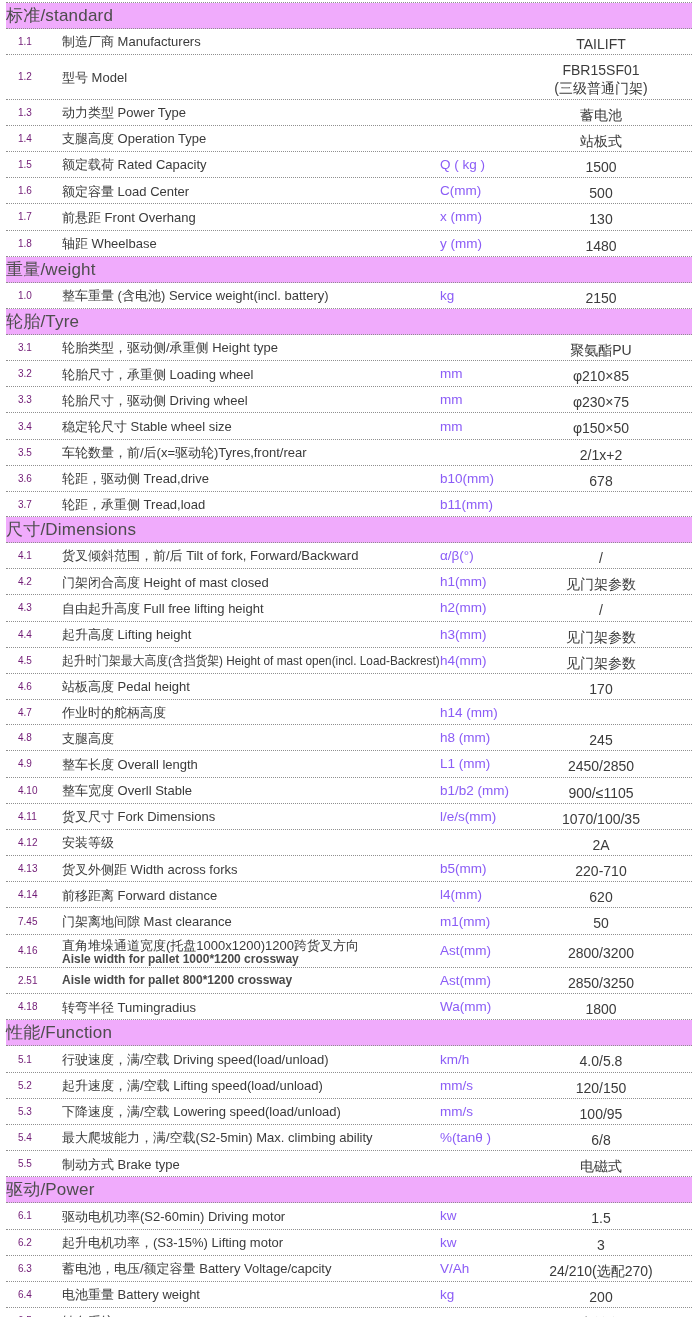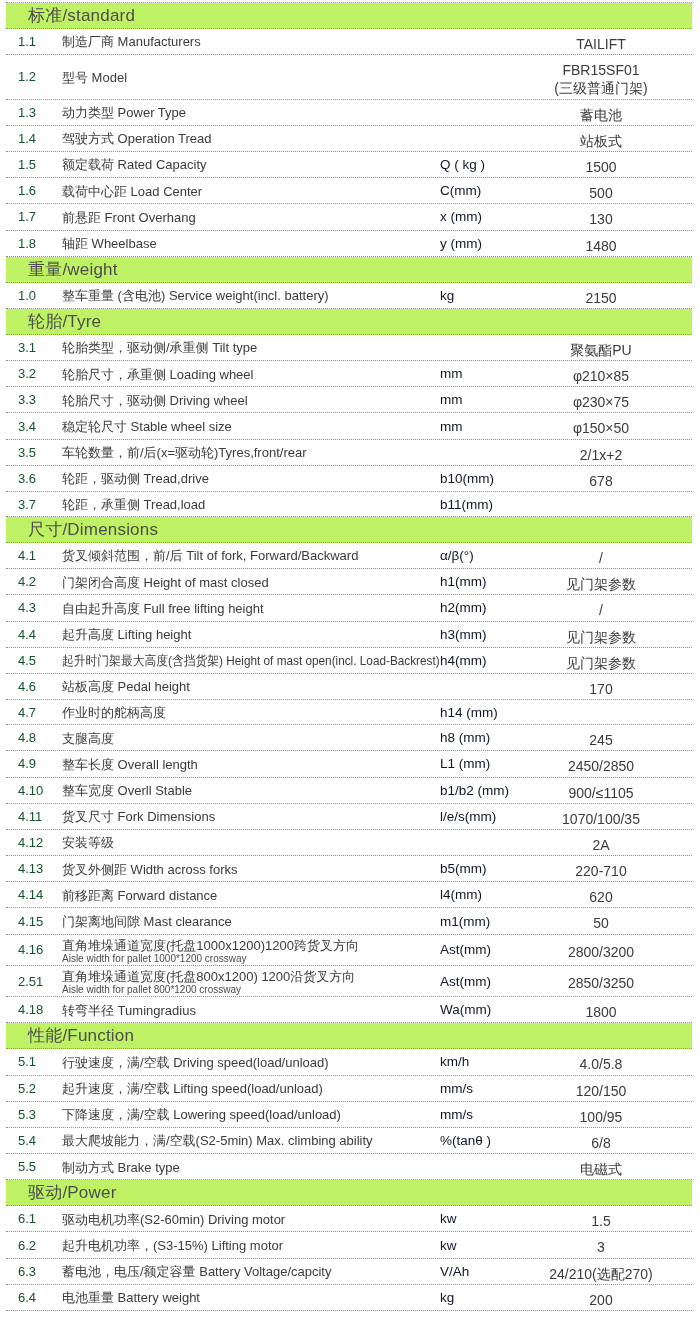--- a/index.html
+++ b/index.html
@@ -10,65 +10,66 @@
     background: #ffffff;
     font-family: "Liberation Sans", "DejaVu Sans", sans-serif;
     color: #3b3b3b;
     overflow: hidden;
   }
   .tbl {
     margin: 2px 8px 0 6px;
     border-top: 1px dotted #8f8f8f;
   }
   .sec-header {
-    background: #bef264;
+    background: #f0abfc;
     border-bottom: 1px dotted #8f8f8f;
     min-height: 26px;
     display: flex;
     align-items: center;
-    padding-left: 22px;
+    padding-left: 0;
     box-sizing: border-box;
   }
   .sec-title {
     font-size: 17px;
     color: #4d4d4d;
     letter-spacing: 0.2px;
   }
   .row {
     display: grid;
     grid-template-columns: 44px 378px 70px 1fr;
     align-items: center;
     border-bottom: 1px dotted #8f8f8f;
     min-height: 25px;
     padding: 1px 0 1px 12px;
     box-sizing: border-box;
   }
   .cell-no {
-    font-size: 13px;
-    color: #14532d;
+    font-size: 10px;
+    color: #701a75;
   }
   .cell-desc { overflow: visible; }
   .cell-desc .main {
     display: inline-block;
     font-size: 13px;
     white-space: nowrap;
     transform-origin: 0 50%;
     line-height: 1.25;
   }
   .cell-desc .sub {
     display: block;
-    font-size: 10px;
+    font-size: 12px;
     color: #4a4a4a;
     line-height: 1.1;
     margin-top: -1px;
     white-space: nowrap;
+    font-weight: bold;
   }
   .cell-unit {
     font-size: 13.5px;
-    color: #0f172a;
+    color: #8b5cf6;
     white-space: nowrap;
   }
   .cell-value {
     text-align: center;
     font-size: 14px;
     color: #3b3b3b;
     padding-top: 5px;
     line-height: 1.3;
     white-space: pre-line;
   }
@@ -95,33 +96,33 @@
 (三级普通门架)</span>
       </div>
       <div class="row">
         <span class="cell-no">1.3</span>
         <span class="cell-desc"><span class="main">动力类型 Power Type</span></span>
         <span class="cell-unit"></span>
         <span class="cell-value">蓄电池</span>
       </div>
       <div class="row">
         <span class="cell-no">1.4</span>
-        <span class="cell-desc"><span class="main">驾驶方式 Operation Tread</span></span>
+        <span class="cell-desc"><span class="main">支腿高度 Operation Type</span></span>
         <span class="cell-unit"></span>
         <span class="cell-value">站板式</span>
       </div>
       <div class="row">
         <span class="cell-no">1.5</span>
         <span class="cell-desc"><span class="main">额定载荷 Rated Capacity</span></span>
         <span class="cell-unit">Q ( kg )</span>
         <span class="cell-value">1500</span>
       </div>
       <div class="row">
         <span class="cell-no">1.6</span>
-        <span class="cell-desc"><span class="main">载荷中心距 Load Center</span></span>
+        <span class="cell-desc"><span class="main">额定容量 Load Center</span></span>
         <span class="cell-unit">C(mm)</span>
         <span class="cell-value">500</span>
       </div>
       <div class="row">
         <span class="cell-no">1.7</span>
         <span class="cell-desc"><span class="main">前悬距 Front Overhang</span></span>
         <span class="cell-unit">x (mm)</span>
         <span class="cell-value">130</span>
       </div>
       <div class="row">
@@ -137,21 +138,21 @@
         <span class="cell-no">1.0</span>
         <span class="cell-desc"><span class="main">整车重量 (含电池) Service weight(incl. battery)</span></span>
         <span class="cell-unit">kg</span>
         <span class="cell-value">2150</span>
       </div>
       <div class="sec-header">
         <span class="sec-title">轮胎/Tyre</span>
       </div>
       <div class="row">
         <span class="cell-no">3.1</span>
-        <span class="cell-desc"><span class="main">轮胎类型，驱动侧/承重侧  Tilt type</span></span>
+        <span class="cell-desc"><span class="main">轮胎类型，驱动侧/承重侧  Height type</span></span>
         <span class="cell-unit"></span>
         <span class="cell-value">聚氨酯PU</span>
       </div>
       <div class="row">
         <span class="cell-no">3.2</span>
         <span class="cell-desc"><span class="main">轮胎尺寸，承重侧 Loading wheel</span></span>
         <span class="cell-unit">mm</span>
         <span class="cell-value">φ210×85</span>
       </div>
       <div class="row">
@@ -265,34 +266,34 @@
         <span class="cell-unit">b5(mm)</span>
         <span class="cell-value">220-710</span>
       </div>
       <div class="row">
         <span class="cell-no">4.14</span>
         <span class="cell-desc"><span class="main">前移距离 Forward distance</span></span>
         <span class="cell-unit">l4(mm)</span>
         <span class="cell-value">620</span>
       </div>
       <div class="row">
-        <span class="cell-no">4.15</span>
+        <span class="cell-no">7.45</span>
         <span class="cell-desc"><span class="main">门架离地间隙  Mast clearance</span></span>
         <span class="cell-unit">m1(mm)</span>
         <span class="cell-value">50</span>
       </div>
       <div class="row">
         <span class="cell-no">4.16</span>
         <span class="cell-desc"><span class="main">直角堆垛通道宽度(托盘1000x1200)1200跨货叉方向</span><span class="sub">Aisle width for pallet 1000*1200 crossway</span></span>
         <span class="cell-unit">Ast(mm)</span>
         <span class="cell-value">2800/3200</span>
       </div>
       <div class="row">
         <span class="cell-no">2.51</span>
-        <span class="cell-desc"><span class="main">直角堆垛通道宽度(托盘800x1200) 1200沿货叉方向</span><span class="sub">Aisle width for pallet 800*1200 crossway</span></span>
+        <span class="cell-desc"><span class="sub">Aisle width for pallet 800*1200 crossway</span></span>
         <span class="cell-unit">Ast(mm)</span>
         <span class="cell-value">2850/3250</span>
       </div>
       <div class="row">
         <span class="cell-no">4.18</span>
         <span class="cell-desc"><span class="main">转弯半径 Tumingradius</span></span>
         <span class="cell-unit">Wa(mm)</span>
         <span class="cell-value">1800</span>
       </div>
       <div class="sec-header">

